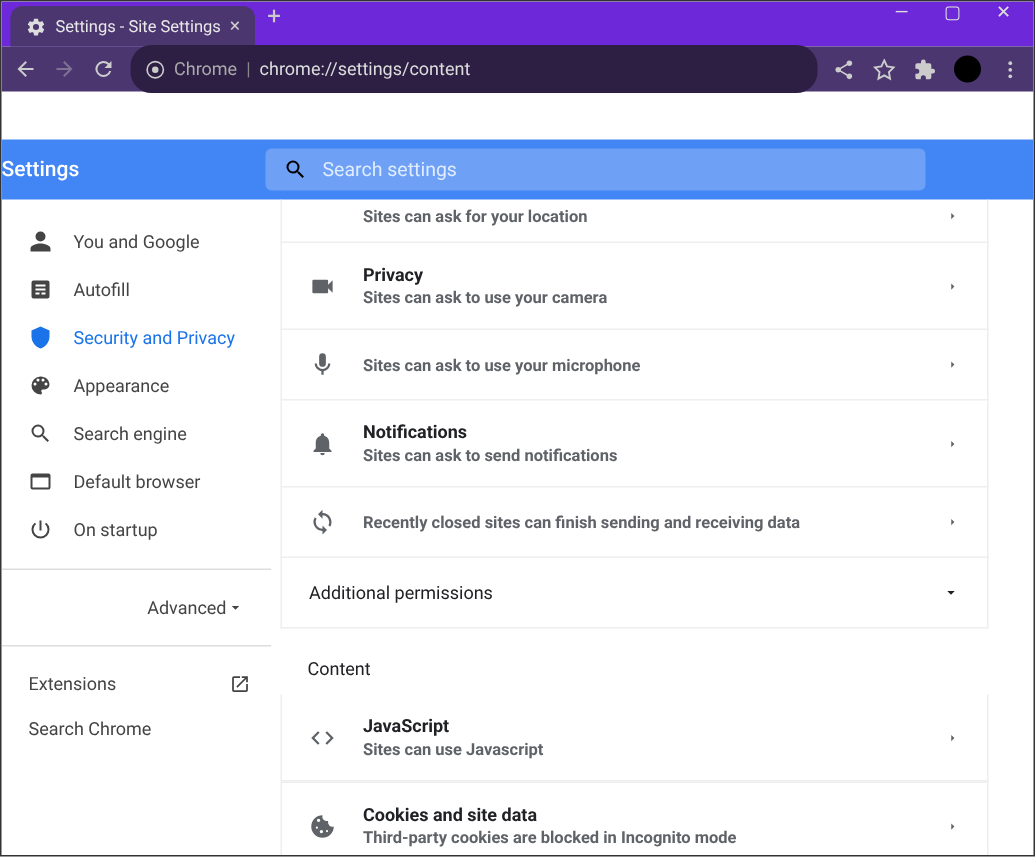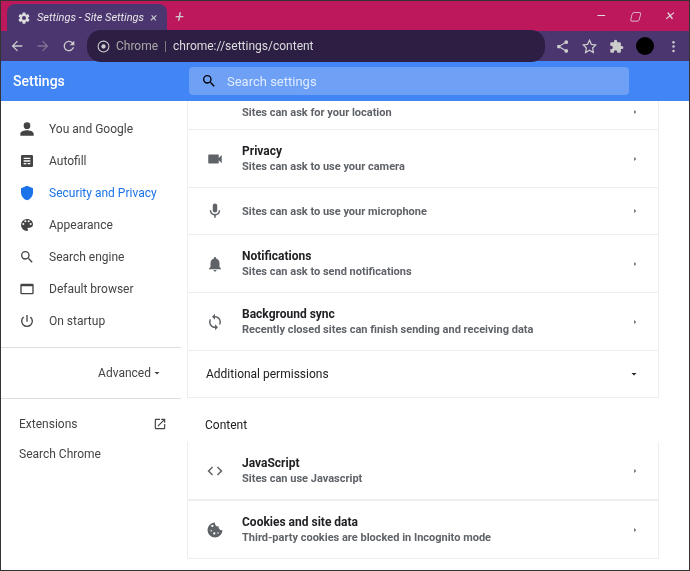--- a/index.html
+++ b/index.html
@@ -1,36 +1,36 @@
 <!DOCTYPE html>
 <html><head>
   <meta charset="utf-8">
   <style>
     * { margin: 0; padding: 0; box-sizing: border-box; font-family: -apple-system, BlinkMacSystemFont, "Segoe UI", Roboto, Arial, sans-serif; }
     body { width: 690px; height: 571px; background: #fff; overflow: hidden; border: 1px solid #333; }
     
-    .titlebar { height: 30px; background: #be185d; display: flex; align-items: center; font-style: italic; }
+    .titlebar { height: 30px; background: #6d28d9; display: flex; align-items: flex-start; }
     .tab { background: #4b3670; height: 27px; margin-left: 6px; margin-top: 3px; border-radius: 8px 8px 0 0; display: flex; align-items: center; padding: 0 10px; gap: 6px; min-width: 160px; }
     .tab-icon { width: 14px; height: 14px; color: #ddd; }
     .tab-title { color: #e8e8e8; font-size: 11px; flex: 1; }
     .tab-close { color: #ccc; font-size: 13px; cursor: pointer; }
     .new-tab { color: #ccc; font-size: 16px; margin-left: 8px; cursor: pointer; }
     .win-controls { margin-left: auto; display: flex; gap: 18px; padding-right: 12px; color: #ddd; }
     .win-btn { width: 16px; text-align: center; cursor: pointer; font-size: 12px; }
     
     .addrbar { height: 30px; background: #4b3670; display: flex; align-items: center; padding: 0 8px; gap: 10px; }
     .nav-icon { color: #ccc; cursor: pointer; }
     .nav-icon.dim { opacity: 0.4; }
     .url-box { flex: 1; background: #2d1f44; border-radius: 14px; height: 32px; display: flex; align-items: center; padding: 0 10px; gap: 6px; color: #ccc; font-size: 12px; }
     .url-prefix { color: #aaa; }
     .url-path { color: #ddd; }
     .ext-icons { display: flex; gap: 12px; color: #ccc; align-items: center; }
     .avatar { width: 18px; height: 18px; background: #000; border-radius: 50%; }
     
-    .header { height: 40px; background: #4285f4; display: flex; align-items: center; padding: 0 12px; gap: 12px; }
+    .header { height: 40px; background: #4285f4; display: flex; align-items: center; padding: 0 0; gap: 12px; margin-top: 32px; }
     .header-title { color: #fff; font-size: 14px; font-weight: 500; width: 164px; }
     .search-box { flex: 1; background: #6ea0f6; border-radius: 4px; height: 28px; display: flex; align-items: center; padding: 0 12px; gap: 10px; max-width: 440px; }
     .search-box input { background: transparent; border: none; outline: none; color: #fff; font-size: 13px; flex: 1; }
     .search-box input::placeholder { color: #e0ecff; }
     
     .content { display: flex; height: calc(100% - 100px); }
     .sidebar { width: 180px; padding: 12px 0; overflow-y: auto; }
     .side-item { display: flex; align-items: center; gap: 14px; padding: 8px 18px; font-size: 12px; color: #444; cursor: pointer; }
     .side-item.active { color: #1a73e8; }
     .side-item svg { width: 16px; height: 16px; flex-shrink: 0; }
@@ -236,21 +236,20 @@
       <svg class="chevron" width="10" height="10" viewBox="0 0 24 24">
           <path d="M10 17l5-5-5-5z"></path>
         </svg>
     </div>
 
     <div class="item-row">
       <svg class="row-icon" viewBox="0 0 24 24">
           <path d="M12 4V1L8 5l4 4V6a6 6 0 0 1 6 6 5.87 5.87 0 0 1-.7 2.8l1.46 1.46A8 8 0 0 0 12 4zm0 14a6 6 0 0 1-6-6 5.87 5.87 0 0 1 .7-2.8L5.24 7.74A8 8 0 0 0 12 20v3l4-4-4-4z"></path>
         </svg>
       <div class="row-texts">
-        <span class="row-title">Background sync</span>
         <span class="row-desc">Recently closed sites can finish sending and receiving data</span>
       </div>
       <svg class="chevron" width="10" height="10" viewBox="0 0 24 24">
           <path d="M10 17l5-5-5-5z"></path>
         </svg>
     </div>
 
     <div class="section-row">
       <span>Additional permissions</span>
       <svg width="12" height="12" viewBox="0 0 24 24">

